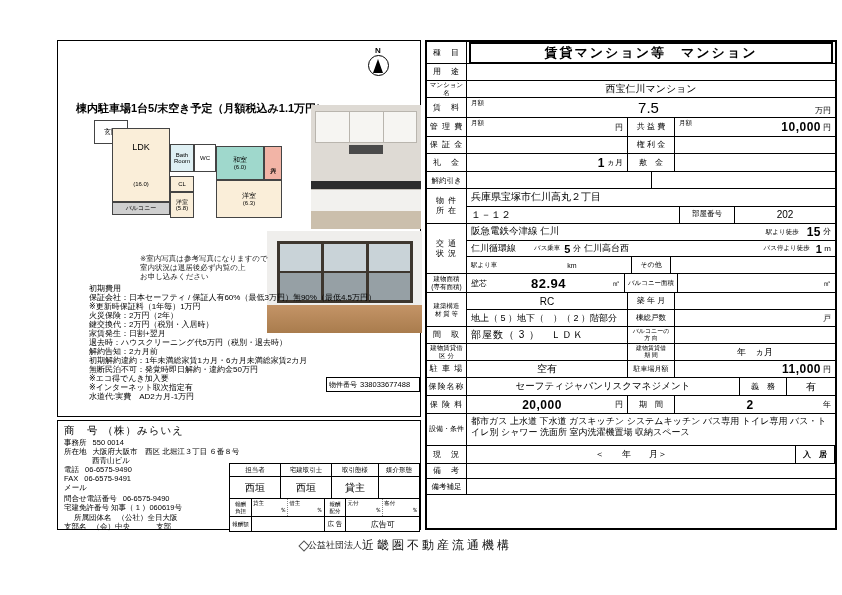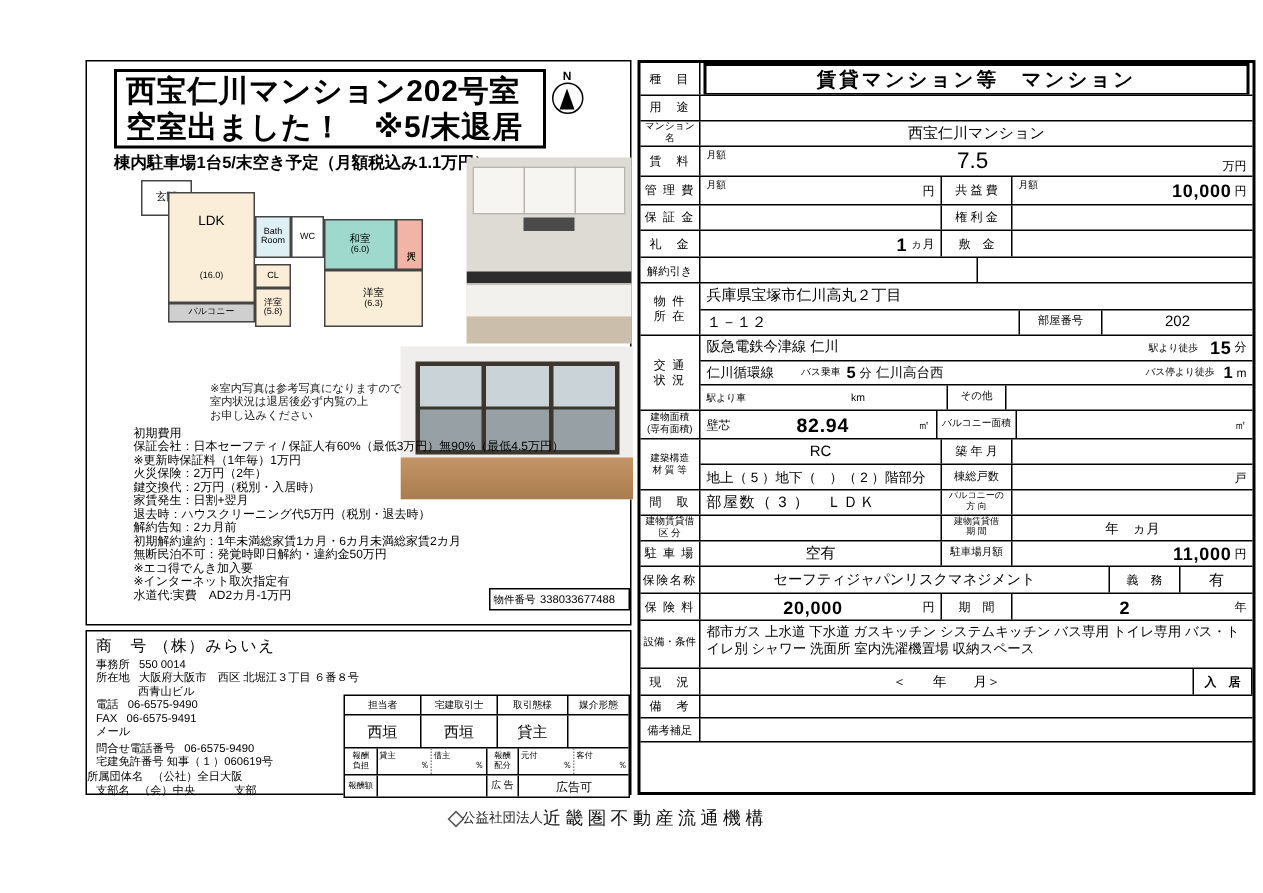--- a/index.html
+++ b/index.html
@@ -43,21 +43,21 @@
   .w-pane > div{flex:1;}
   .w-sky{background:#c9d3d8;}
   .w-low{background:#96a0a5;}
   .w-floor{position:absolute;left:0;top:74px;width:155px;height:28px;background:linear-gradient(#c49467,#a97c4d);}
 
   .room-title{position:absolute;left:28px;top:184px;font-size:21px;font-weight:600;letter-spacing:1px;white-space:nowrap;}
   .photo-note{position:absolute;left:82px;top:213px;}
   .note-line{font-size:7.5px;line-height:9px;color:#222;white-space:nowrap;}
   .costs{position:absolute;left:31px;top:243px;}
   .cost-line{font-size:8px;line-height:9px;white-space:nowrap;}
-  .bukken-no{position:absolute;left:268px;top:351px;width:94px;height:15px;border:1px solid #000;display:flex;align-items:center;gap:3px;padding:0 2px;font-size:7px;white-space:nowrap;}
+  .bukken-no{position:absolute;left:268px;top:336px;width:94px;height:15px;border:1px solid #000;display:flex;align-items:center;gap:3px;padding:0 2px;font-size:7px;white-space:nowrap;}
   .bukken-no .no{font-size:7.5px;}
 
   
   #company-box{position:absolute;left:57px;top:420px;width:364px;height:110px;border:1.5px solid #000;background:#fff;}
   .shogo-line{position:absolute;left:6px;top:3px;font-size:10.5px;letter-spacing:1px;white-space:nowrap;}
   .cline{position:absolute;font-size:7.5px;white-space:nowrap;line-height:9px;}
   .cline .cl-l{display:inline-block;margin-right:4px;}
 
   .agent-table{position:absolute;left:171px;top:42px;width:191px;border:1px solid #000;background:#fff;}
   .at-row{display:flex;border-bottom:1px solid #000;}
@@ -102,24 +102,20 @@
   .reins-logo{width:8px;height:8px;border:1.5px solid #555;transform:rotate(45deg);display:inline-block;}
   .f-small{font-size:9px;color:#222;}
   .f-large{font-size:12px;letter-spacing:3px;color:#111;}
 </style>
 </head>
 <body>
 
 <div id="page">
 
   <div id="left-panel">
-    <div class="title-box">
-      <div>西宝仁川マンション202号室</div>
-      <div>空室出ました！　※5/末退居</div>
-    </div>
     <div class="subtitle">棟内駐車場1台5/末空き予定（月額税込み1.1万円）</div>
 
     <div class="compass">
       <div class="compass-n">N</div>
       <div class="compass-circle">
           <div class="needle"></div>
         </div>
     </div>
 
     <div class="floorplan">
@@ -238,21 +234,21 @@
     </div>
     <div class="cline" style="left:6px;top:62px;">メール</div>
     <div class="cline" style="left:6px;top:73px;">
       <span class="cl-l">問合せ電話番号</span>
       <span>06-6575-9490</span>
     </div>
     <div class="cline" style="left:6px;top:82px;">
       <span class="cl-l" style="margin-right:0;">宅建免許番号</span>
       <span>知事（ 1 ）060619号</span>
     </div>
-    <div class="cline" style="left:0;top:92px;">
+    <div class="cline" style="left:16px;top:92px;">
       <span class="cl-l">所属団体名</span>
       <span>（公社）全日大阪</span>
     </div>
     <div class="cline" style="left:6px;top:101px;">
       <span class="cl-l">支部名</span>
       <span>（会）中央</span>
       <span style="margin-left:24px;">支部</span>
     </div>
 
     <div class="agent-table">

